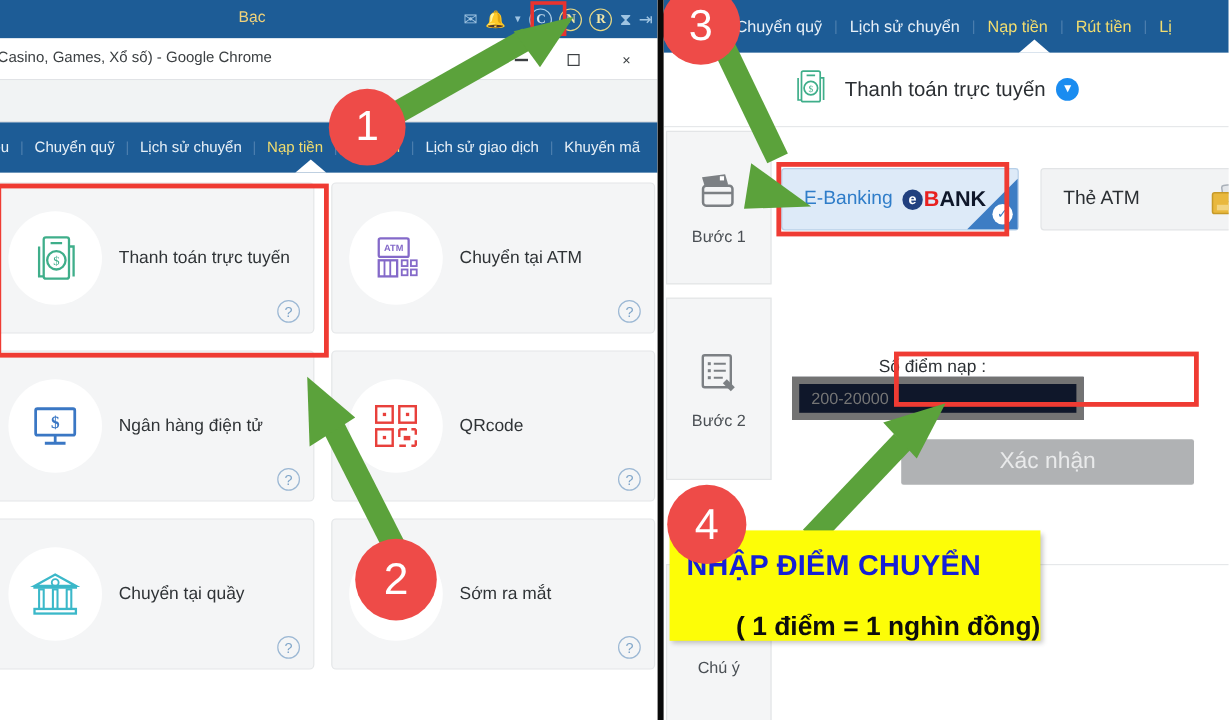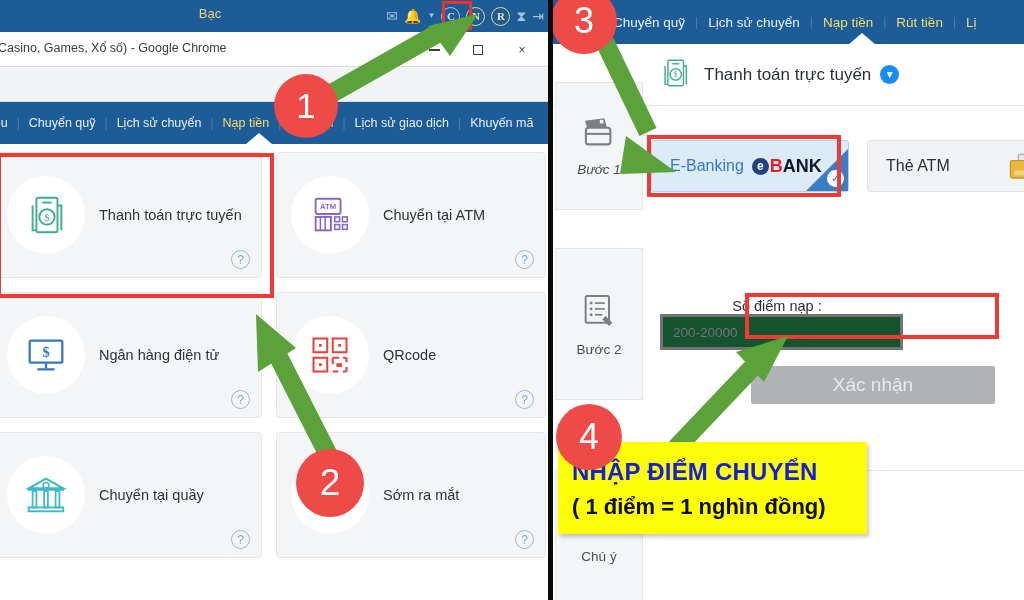--- a/index.html
+++ b/index.html
@@ -166,21 +166,21 @@
     width: 19px; height: 19px; border-radius: 50%; background: #1a8cf0;
     color: #fff; font-size: 10px; margin-left: 9px;
     display: flex; align-items: center; justify-content: center;
   }
 
   .step-col {
     position: absolute; left: 2px; width: 88px;
     background: #f4f5f6; border: 1px solid #e3e5e7;
     display: flex; flex-direction: column; align-items: center; justify-content: center;
   }
-  .step-col.s1 { top: 82px; height: 128px; font-style: italic; }
+  .step-col.s1 { top: 109px; height: 128px; }
   .step-col.s2 { top: 248px; height: 152px; }
   .step-col.s3 { top: 470px; height: 130px; border-bottom: none; }
   .step-label { font-size: 13.5px; color: #4a4f54; margin-top: 7px; }
 
   .method-row {
     position: absolute; left: 98px; top: 140px; display: flex; gap: 18px;
   }
   .method-tab {
     position: relative;
     width: 198px; height: 52px; border-radius: 3px;
@@ -219,21 +219,21 @@
     border: 4px solid #ef3b33; z-index: 7; pointer-events: none;
   }
 
   .amt-row {
     position: absolute; left: 98px; top: 298px;
     display: flex; align-items: center; flex-direction: column;
   }
   .amt-label { font-size: 14.5px; color: #2b2f33; }
   .amt-input {
     width: 243px; height: 36px;
-    background: #14532d; border: 3px solid #737373;
+    background: #0f172a; border: 6px solid #737373;
     margin-left: 9px; padding: 0 10px;
     font-size: 13.5px; color: #9aa0a6;
     font-family: "Liberation Sans", sans-serif;
   }
   .hl-input {
     position: absolute; left: 192px; top: 293px;
     width: 254px; height: 46px;
     border: 4px solid #ef3b33; z-index: 7; pointer-events: none;
   }
   .confirm-btn {
@@ -253,21 +253,21 @@
 
   
   .callout {
     position: absolute; left: 558px; top: 442px;
     width: 309px; height: 92px;
     background: #fdfd07; z-index: 9;
     padding: 16px 0 0 14px;
     box-shadow: 2px 3px 4px rgba(0,0,0,0.22);
   }
   .callout .l1 { color: #1620d6; font-size: 24px; font-weight: bold; letter-spacing: .2px;}
-  .callout .l2 { color: #0d0d0d; font-size: 22px; font-weight: bold; margin-top: 8px; }
+  .callout .l2 { color: #0d0d0d; font-size: 22px; font-weight: bold; margin-top: 23px; text-align: right; }
 
   
   .badge {
     position: absolute; border-radius: 50%;
     background: #ee4b48; color: #ffffff;
     display: flex; align-items: center; justify-content: center;
     font-weight: normal; z-index: 10;
   }
   .badge1 { left: 274px; top: 74px; width: 64px; height: 64px; font-size: 35px; }
   .badge2 { left: 296px; top: 449px; width: 68px; height: 68px; font-size: 37px; }

